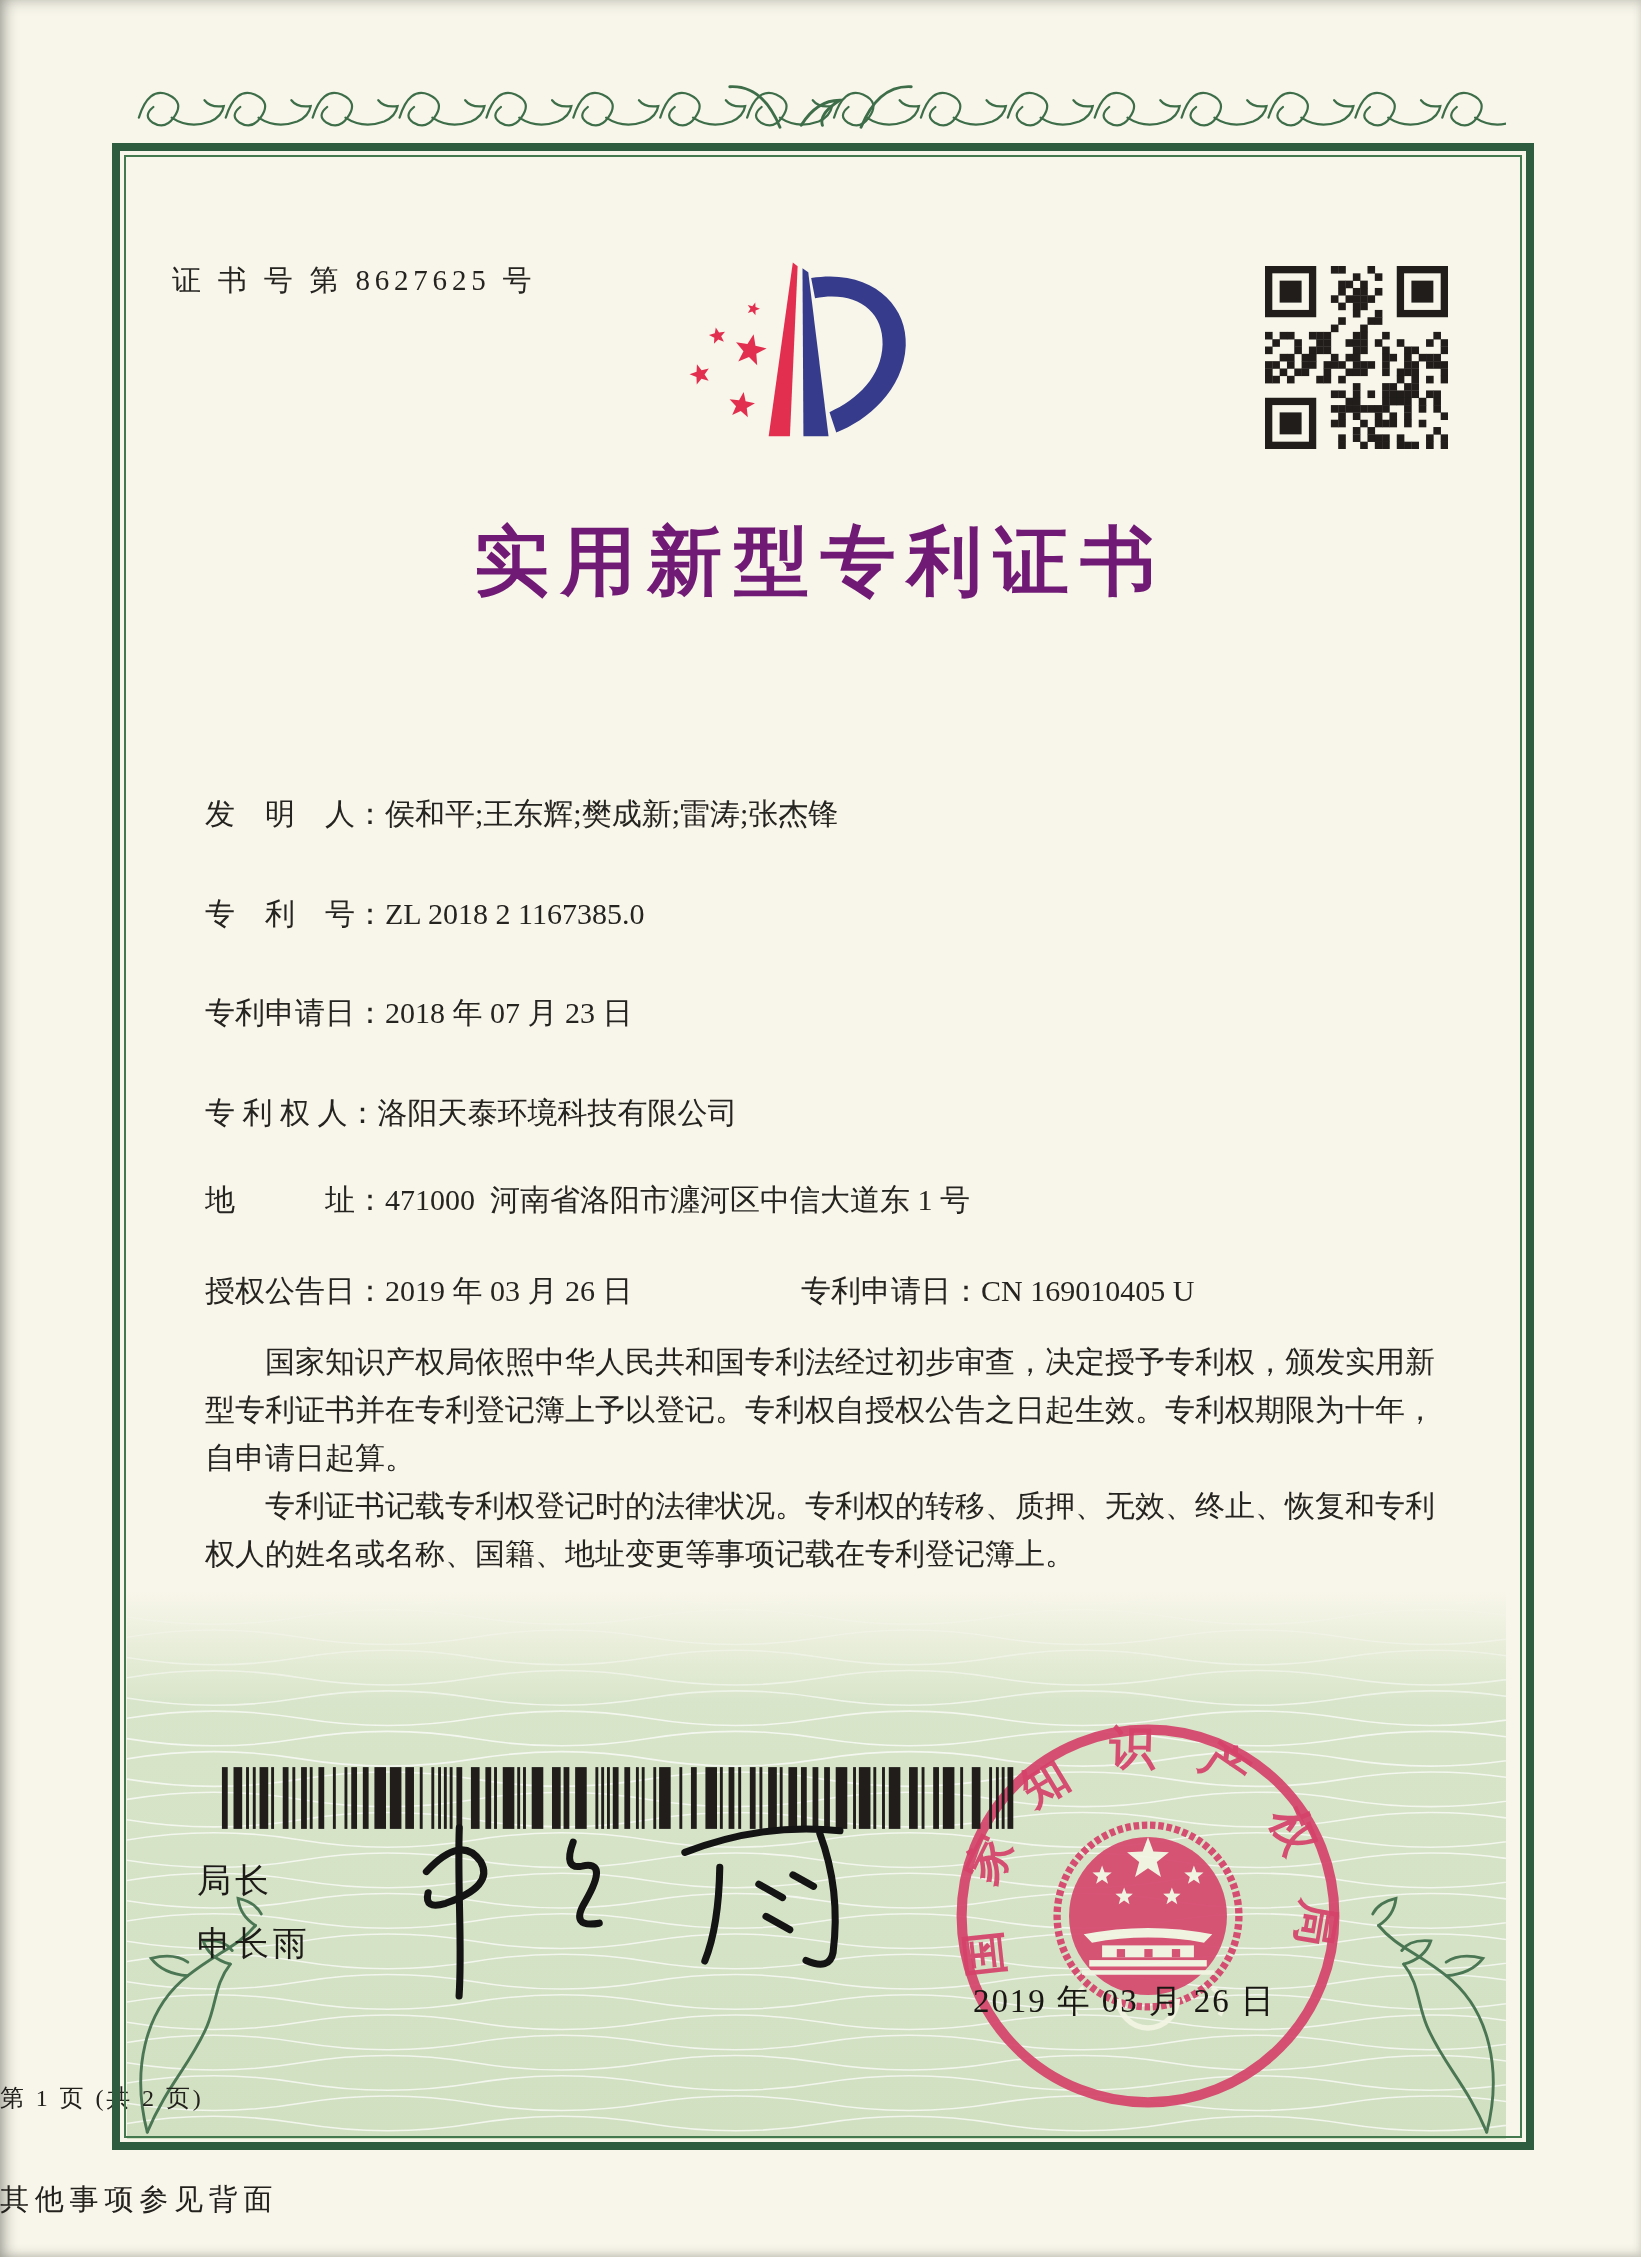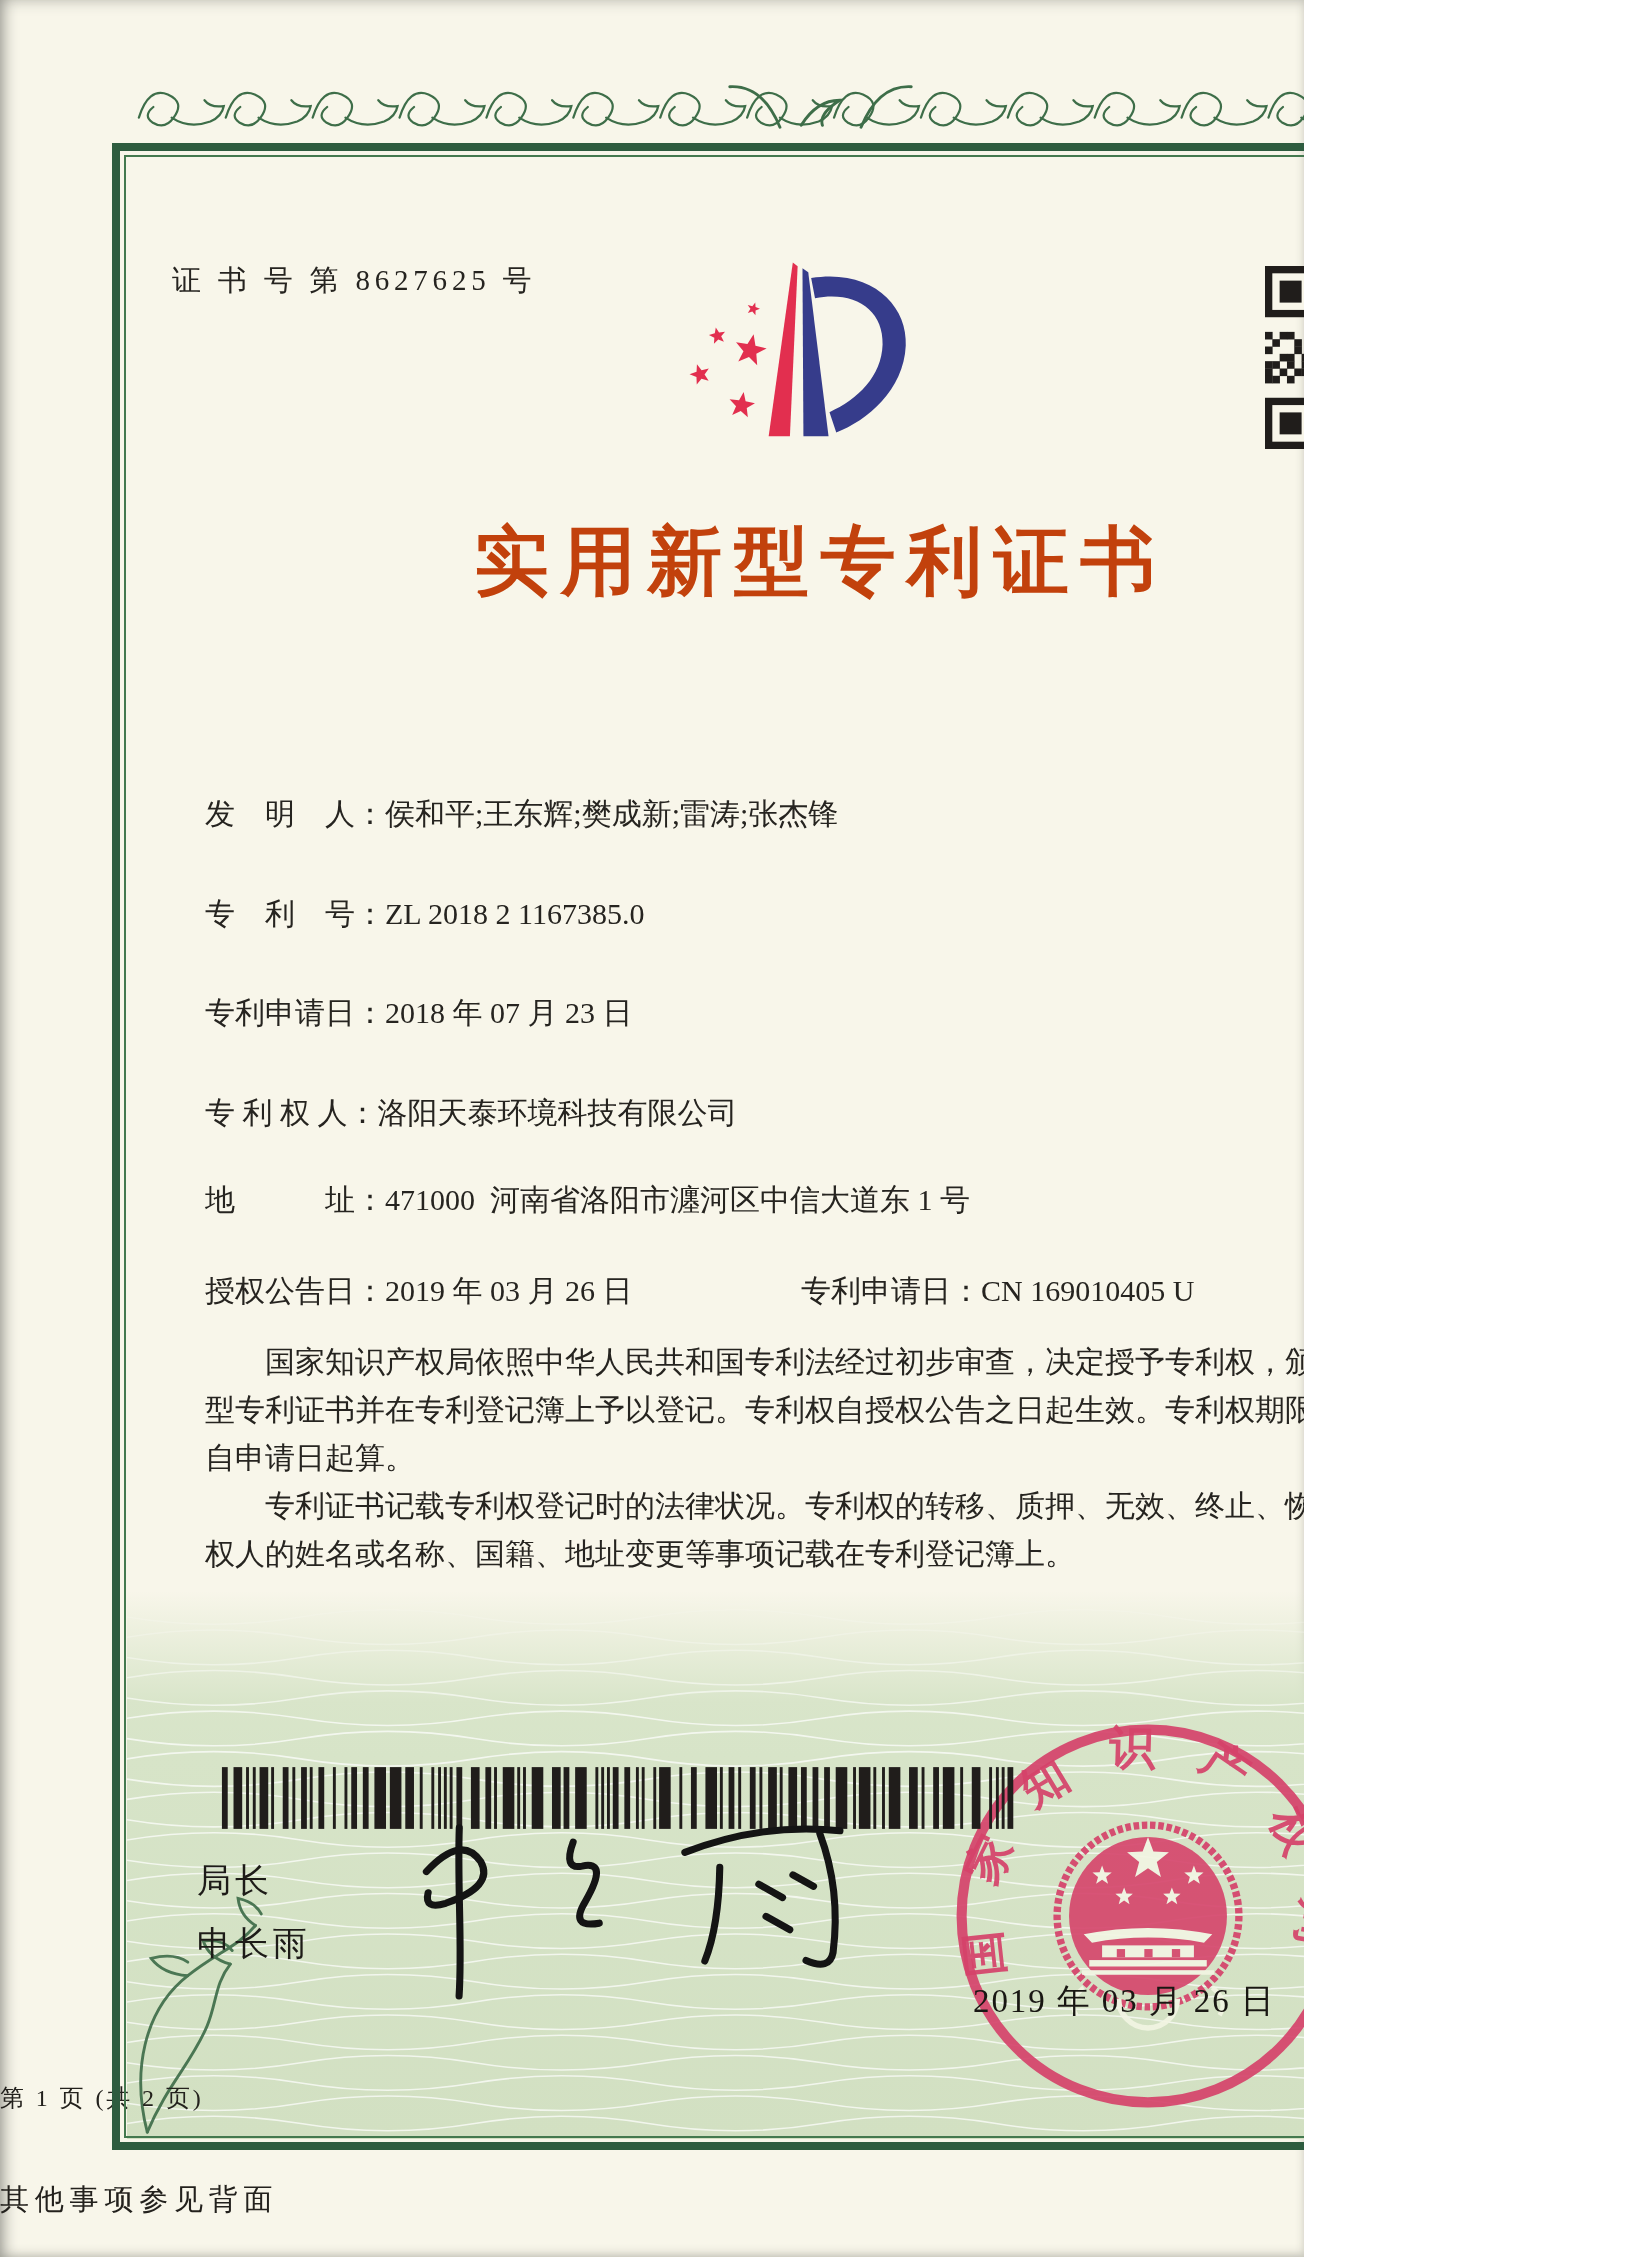--- a/index.html
+++ b/index.html
@@ -1,37 +1,37 @@
 <!DOCTYPE html>
 <html><head>
 <meta charset="utf-8">
 <style>
   html,body{margin:0;padding:0;background:#ffffff;}
   .page{
-    position:relative;width:1304px;height:2257px;overflow:hidden;
+    position:relative;width:1641px;height:2257px;overflow:hidden;
     background:#f8f6ea;
     font-family:"Liberation Serif","DejaVu Serif",serif;
     color:#262420;
     box-shadow:inset 13.5px 0 15.4px -10.6px #94948d,
                inset 0 13.5px 13.5px -11.6px #c9c8bf,
                inset -7.7px 0 9.7px -7.7px #cfcec4,
                inset 0 -9.7px 11.6px -8.7px #b9b8af;
   }
   .abs{position:absolute;}
   .frame{
     position:absolute;left:112px;top:143px;width:1406px;height:1991px;
     border:8.7px solid #2e5c3f;z-index:6;pointer-events:none;
   }
   .frame::after{
     content:"";position:absolute;left:3.9px;top:3.9px;right:3.9px;bottom:3.9px;
     border:2.9px solid #44794f;
   }
   .certno{left:172px;top:261px;font-size:29px;letter-spacing:4.8px;white-space:pre;z-index:4;}
   .title{left:0;width:1641px;top:512px;text-align:center;font-size:75px;font-weight:700;
-         letter-spacing:11.6px;color:#c2410c;z-index:4;white-space:pre;}
+         letter-spacing:11.6px;color:#701a75;z-index:4;white-space:pre;}
   .row{position:absolute;left:205px;font-size:30px;white-space:pre;z-index:4;}
   .paras{left:205px;top:1338px;width:1230px;font-size:30px;line-height:48px;
          text-align:justify;z-index:4;}
   .paras p{margin:0;text-indent:2em;}
   .footerbg{
     left:127px;top:1591px;width:1379px;height:548px;z-index:1;
     background:linear-gradient(180deg,rgba(215,228,200,0) 0,rgba(215,228,200,.95) 111px,#d7e4c8 164px,#d2e0c2 100%);
   }
   .footerbg svg{position:absolute;left:0;top:0;
     -webkit-mask-image:linear-gradient(180deg,transparent 0,#000 126px);

